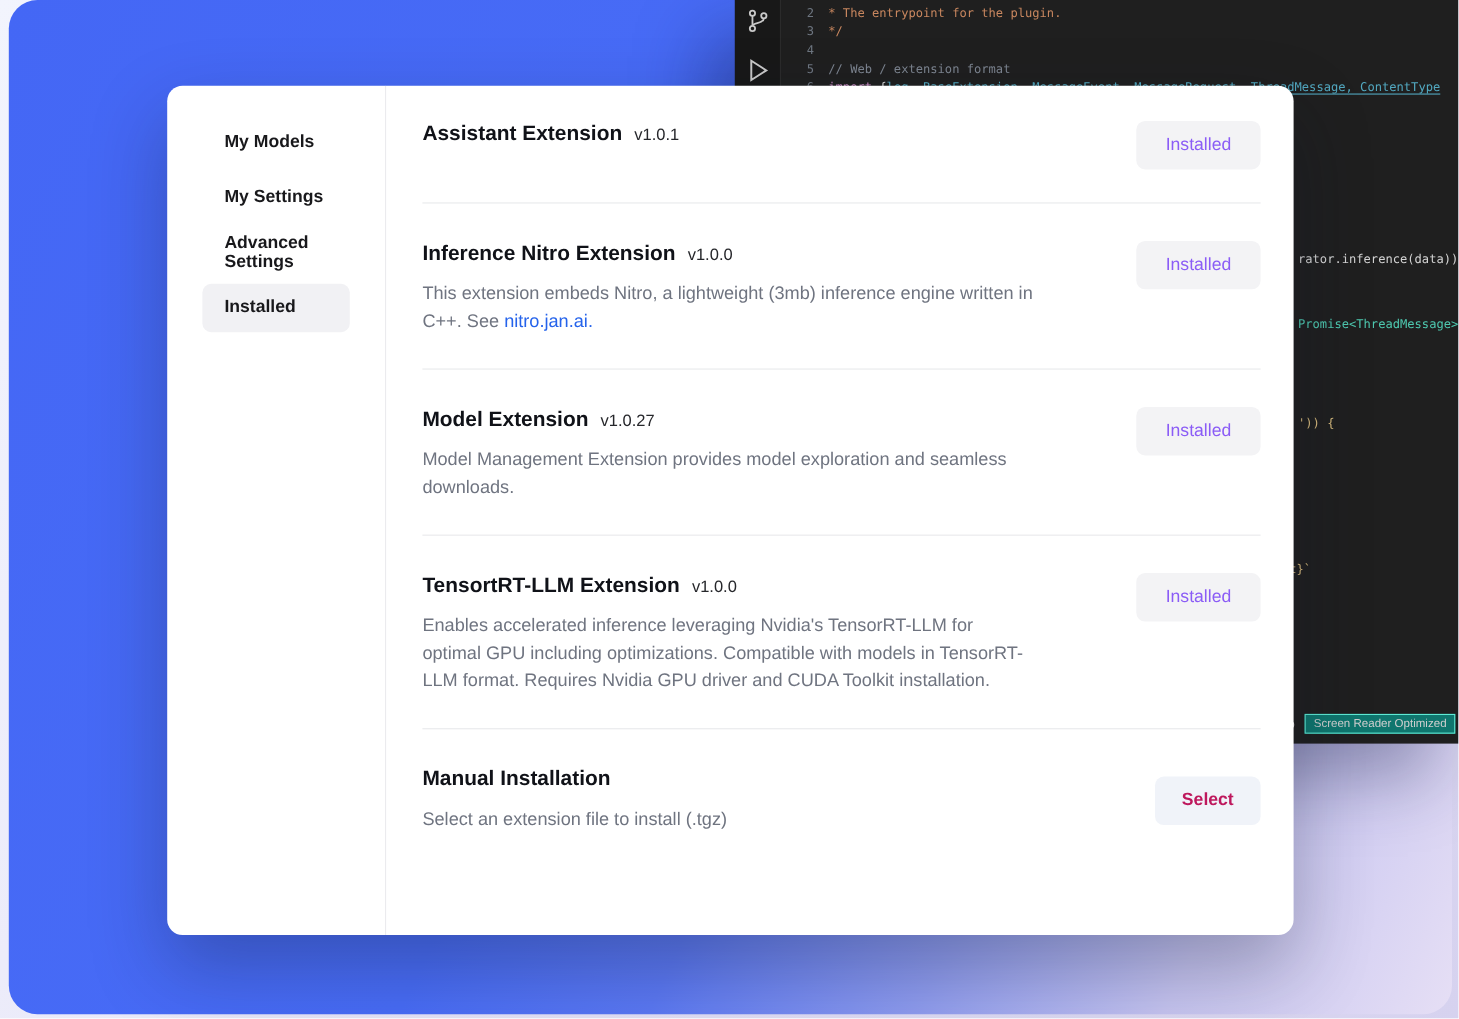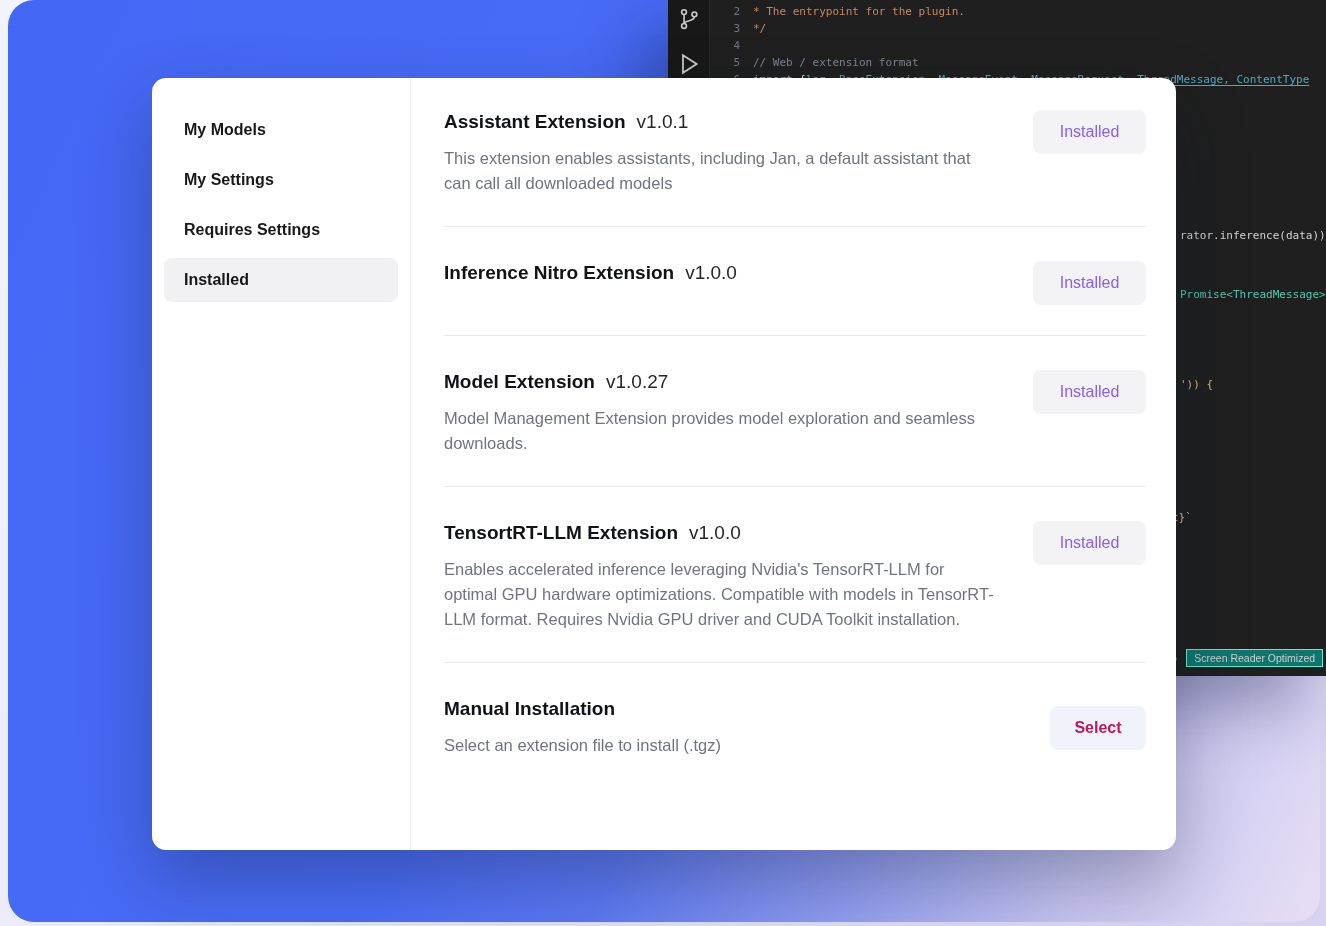--- a/index.html
+++ b/index.html
@@ -52,38 +52,38 @@
     font-family:"Liberation Sans", sans-serif;
   }
 
   
   .modal {
     position:absolute; left:152px; top:78px; width:1024px; height:772px;
     background:#ffffff; border-radius:14px;
     box-shadow:0 30px 70px rgba(15,23,42,.30);
     display:flex; overflow:hidden;
   }
-  .sidebar { width:259px; flex:none; border-right:1px solid #ebebee; padding:30px 12px 0; }
+  .sidebar { width:199px; flex:none; border-right:1px solid #ebebee; padding:30px 32px 0; }
   .nav-item {
     height:44px; border-radius:8px; display:flex; align-items:center;
     padding:0 20px; margin-bottom:6px;
     font-size:16px; font-weight:700; color:#18181b; cursor:pointer;
   }
   .nav-item.active { background:#f1f1f4; }
 
   .content { flex:1; padding:32px 30px 16px 33px; }
   .ext-row {
     display:flex; justify-content:space-between; align-items:flex-start;
     padding-bottom:30px; margin-bottom:34px; border-bottom:1px solid #e8e9eb;
   }
   .ext-row.last { border-bottom:none; margin-bottom:0;align-items:center; }
   .row-text { max-width:555px; }
   .row-head { display:flex; align-items:baseline; gap:11px; }
   .ext-title { font-size:19px; line-height:24px; font-weight:700; color:#101218; }
-  .ext-version { font-size:19px; font-weight:400; color:#26272b; }
+  .ext-version { font-size:15px; font-weight:400; color:#26272b; }
   .ext-desc { margin-top:12px; font-size:16.5px; line-height:25px; color:#6f7480; }
   .desc-link { color:#2563eb; cursor:pointer; text-decoration:none; }
   .btn {
     height:44px; min-width:113px; border:none; border-radius:8px;
     background:#f3f3f5; color:#8b5cf6; font-size:16px; font-weight:400;
     padding:0 22px; font-family:"Liberation Sans", sans-serif;
     display:flex; align-items:center; justify-content:center; flex:none;
   }
   .btn.select { min-width:96px; background:#f0f3f9; color:#be185d; font-weight:700; cursor:pointer; }
 </style>
@@ -124,43 +124,43 @@
       <span class="status-go">go</span>
       <span class="sr-btn">Screen Reader Optimized</span>
     </div>
   </div>
 
   <div class="modal">
 
     <aside class="sidebar">
       <div class="nav-item">My Models</div>
       <div class="nav-item">My Settings</div>
-      <div class="nav-item">Requires Settings</div>
+      <div class="nav-item">Advanced Settings</div>
       <div class="nav-item active">Installed</div>
     </aside>
 
     <main class="content">
 
       <div class="ext-row">
         <div class="row-text">
           <div class="row-head">
             <span class="ext-title">Assistant Extension</span>
             <span class="ext-version">v1.0.1</span>
           </div>
-          <div class="ext-desc">This extension enables assistants, including Jan, a default assistant that can call all downloaded models</div>
         </div>
         <button class="btn">Installed</button>
       </div>
 
       <div class="ext-row">
         <div class="row-text">
           <div class="row-head">
             <span class="ext-title">Inference Nitro Extension</span>
             <span class="ext-version">v1.0.0</span>
           </div>
+          <div class="ext-desc"><span>This extension embeds Nitro, a lightweight (3mb) inference engine written in C++. See </span><a class="desc-link">nitro.jan.ai.</a></div>
         </div>
         <button class="btn">Installed</button>
       </div>
 
       <div class="ext-row">
         <div class="row-text">
           <div class="row-head">
             <span class="ext-title">Model Extension</span>
             <span class="ext-version">v1.0.27</span>
           </div>
@@ -168,21 +168,21 @@
         </div>
         <button class="btn">Installed</button>
       </div>
 
       <div class="ext-row">
         <div class="row-text">
           <div class="row-head">
             <span class="ext-title">TensortRT-LLM Extension</span>
             <span class="ext-version">v1.0.0</span>
           </div>
-          <div class="ext-desc">Enables accelerated inference leveraging Nvidia's TensorRT-LLM for optimal GPU hardware optimizations. Compatible with models in TensorRT-LLM format. Requires Nvidia GPU driver and CUDA Toolkit installation.</div>
+          <div class="ext-desc">Enables accelerated inference leveraging Nvidia's TensorRT-LLM for optimal GPU including optimizations. Compatible with models in TensorRT-LLM format. Requires Nvidia GPU driver and CUDA Toolkit installation.</div>
         </div>
         <button class="btn">Installed</button>
       </div>
 
       <div class="ext-row last">
         <div class="row-text">
           <div class="row-head">
             <span class="ext-title">Manual Installation</span>
           </div>
           <div class="ext-desc">Select an extension file to install (.tgz)</div>

